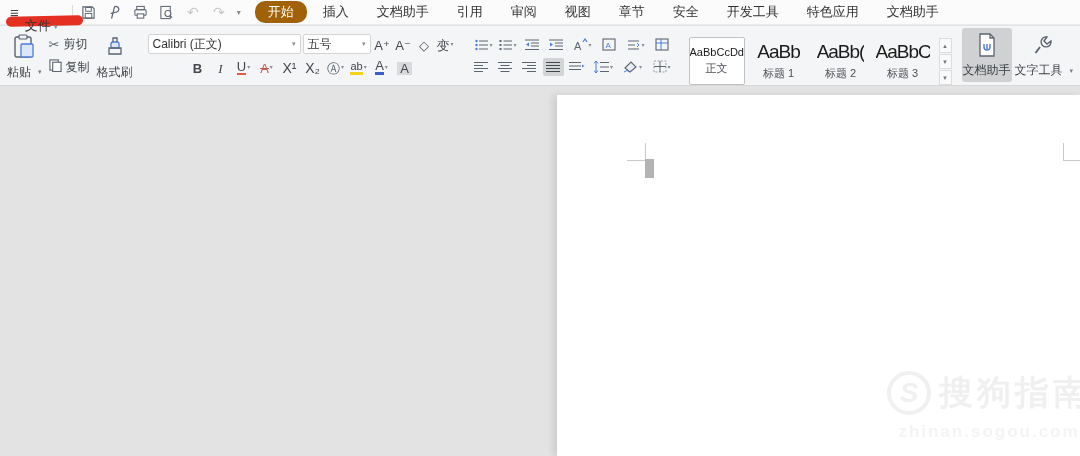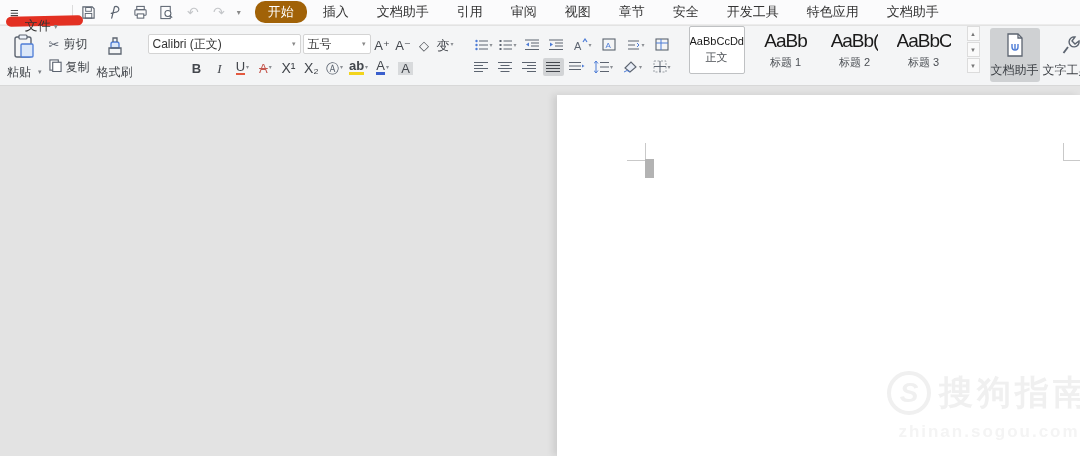--- a/index.html
+++ b/index.html
@@ -46,30 +46,30 @@
   .combo .dd { font-size:7px; color:#888; }
   .sbtn { min-width:19px; height:19px; display:flex; align-items:flex-end; justify-content:center;
     padding:1px 1px 2px; border-radius:2px; font-size:13px; color:#43474d; line-height:1; }
   .sbtn .dd { font-size:6px; color:#8b8f94; margin-left:1px; align-self:center; }
   .g-bold{ font-weight:bold; }
   .g-italic{ font-style:italic; font-family:"Liberation Serif",serif; }
   .g-under{ text-decoration:none; border-bottom:2px solid #e4593f; padding-bottom:0; }
   .g-strike{ color:#c4574e; text-decoration:line-through; }
   .g-script{ font-size:14px; }
   .g-effects{ color:#5c6470; }
-  .g-highlight{ font-size:13px; border-bottom:3px solid #f2d41c; font-weight:bold; }
+  .g-highlight{ font-size:11px; border-bottom:3px solid #f2d41c; font-weight:normal; }
   .g-fontcolor{ border-bottom:3px solid #3a5fcd; }
   .g-shading{ background:#d8dadc; padding:0 3px; }
 
   .pbtn { width:21px; height:18px; display:flex; align-items:center; justify-content:center; border-radius:2px; }
   .pbtn.sel { background:#d2d4d6; }
   .pbtn .dd { font-size:6px; color:#8b8f94; margin-left:1px; }
   .pbtn svg { display:block; }
 
-  .styles-gallery { display:flex; align-items:flex-start; gap:13px; padding:0 2px; }
+  .styles-gallery { display:flex; align-items:flex-end; gap:6px; padding:0 2px; }
   .style-card { width:56px; height:48px; display:flex; flex-direction:column; align-items:center;
     justify-content:center; gap:3px; background:transparent; border:1px solid transparent; border-radius:2px; }
   .style-card.sel { background:#fff; border-color:#bfc1c3; }
   .style-card .prev { white-space:nowrap; overflow:hidden; max-width:54px; color:#1a1a1a; }
   .style-card .name { font-size:11px; color:#4a4e53; white-space:nowrap; }
   .prev-body { font-size:11px; }
   .prev-head { font-size:19px; font-weight:normal; letter-spacing:-1px; }
   .style-scroll { display:flex; flex-direction:column; gap:1px; margin-left:2px; }
   .ssb { width:13px; height:15px; background:#fafafa; border:1px solid #dcdcdc; font-size:6px;
     color:#777; display:flex; align-items:center; justify-content:center; }

